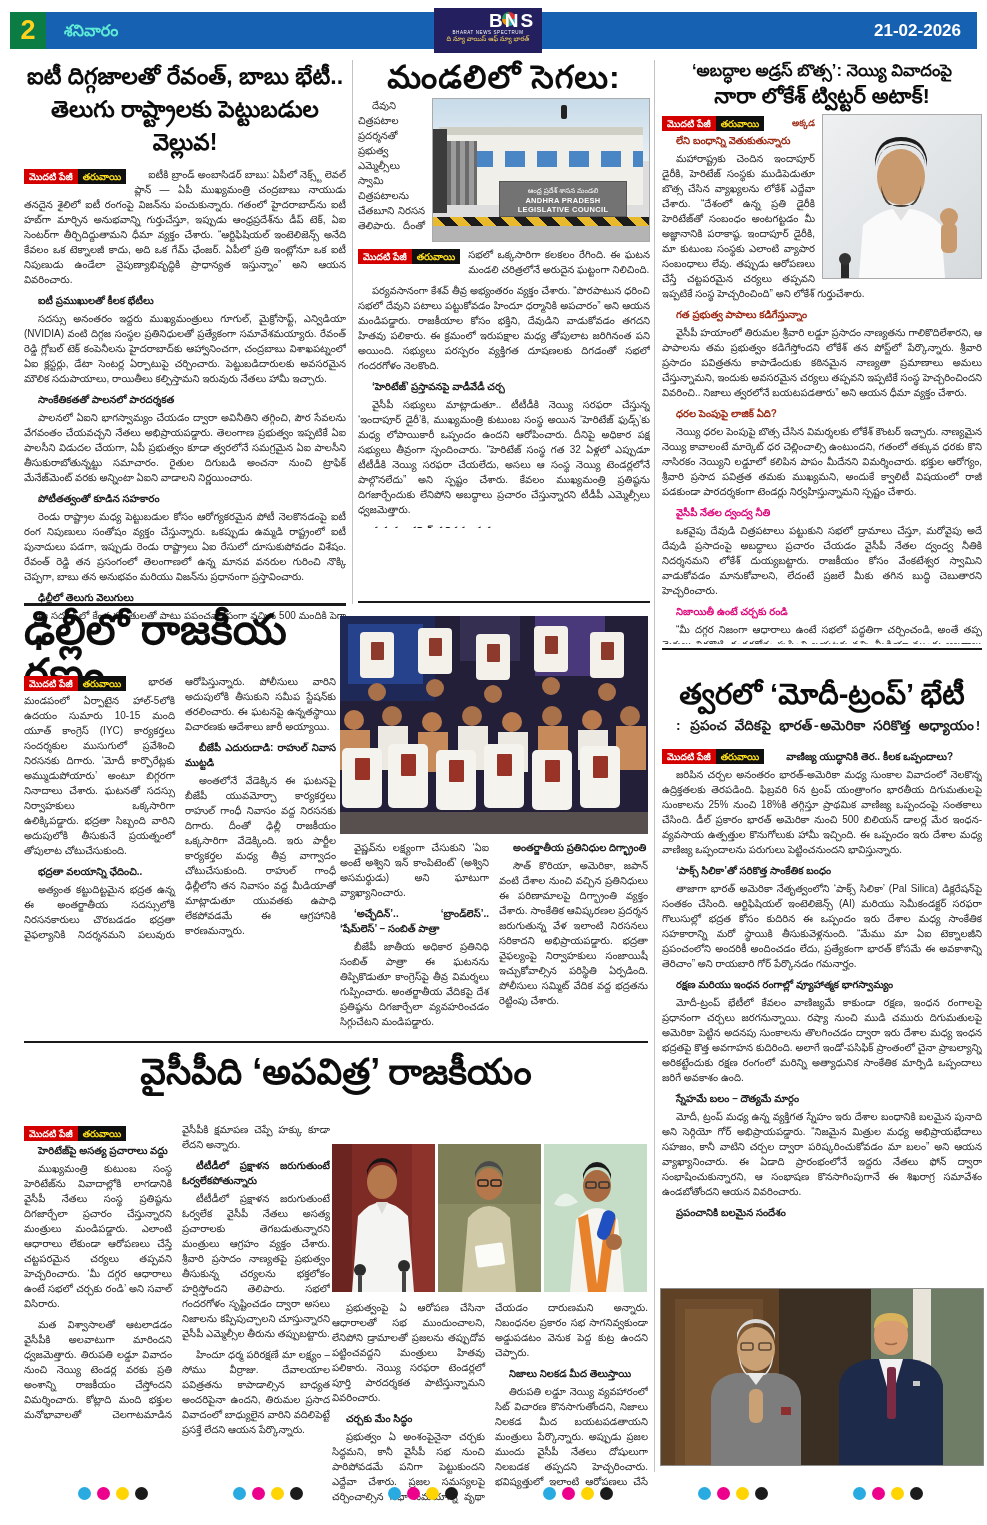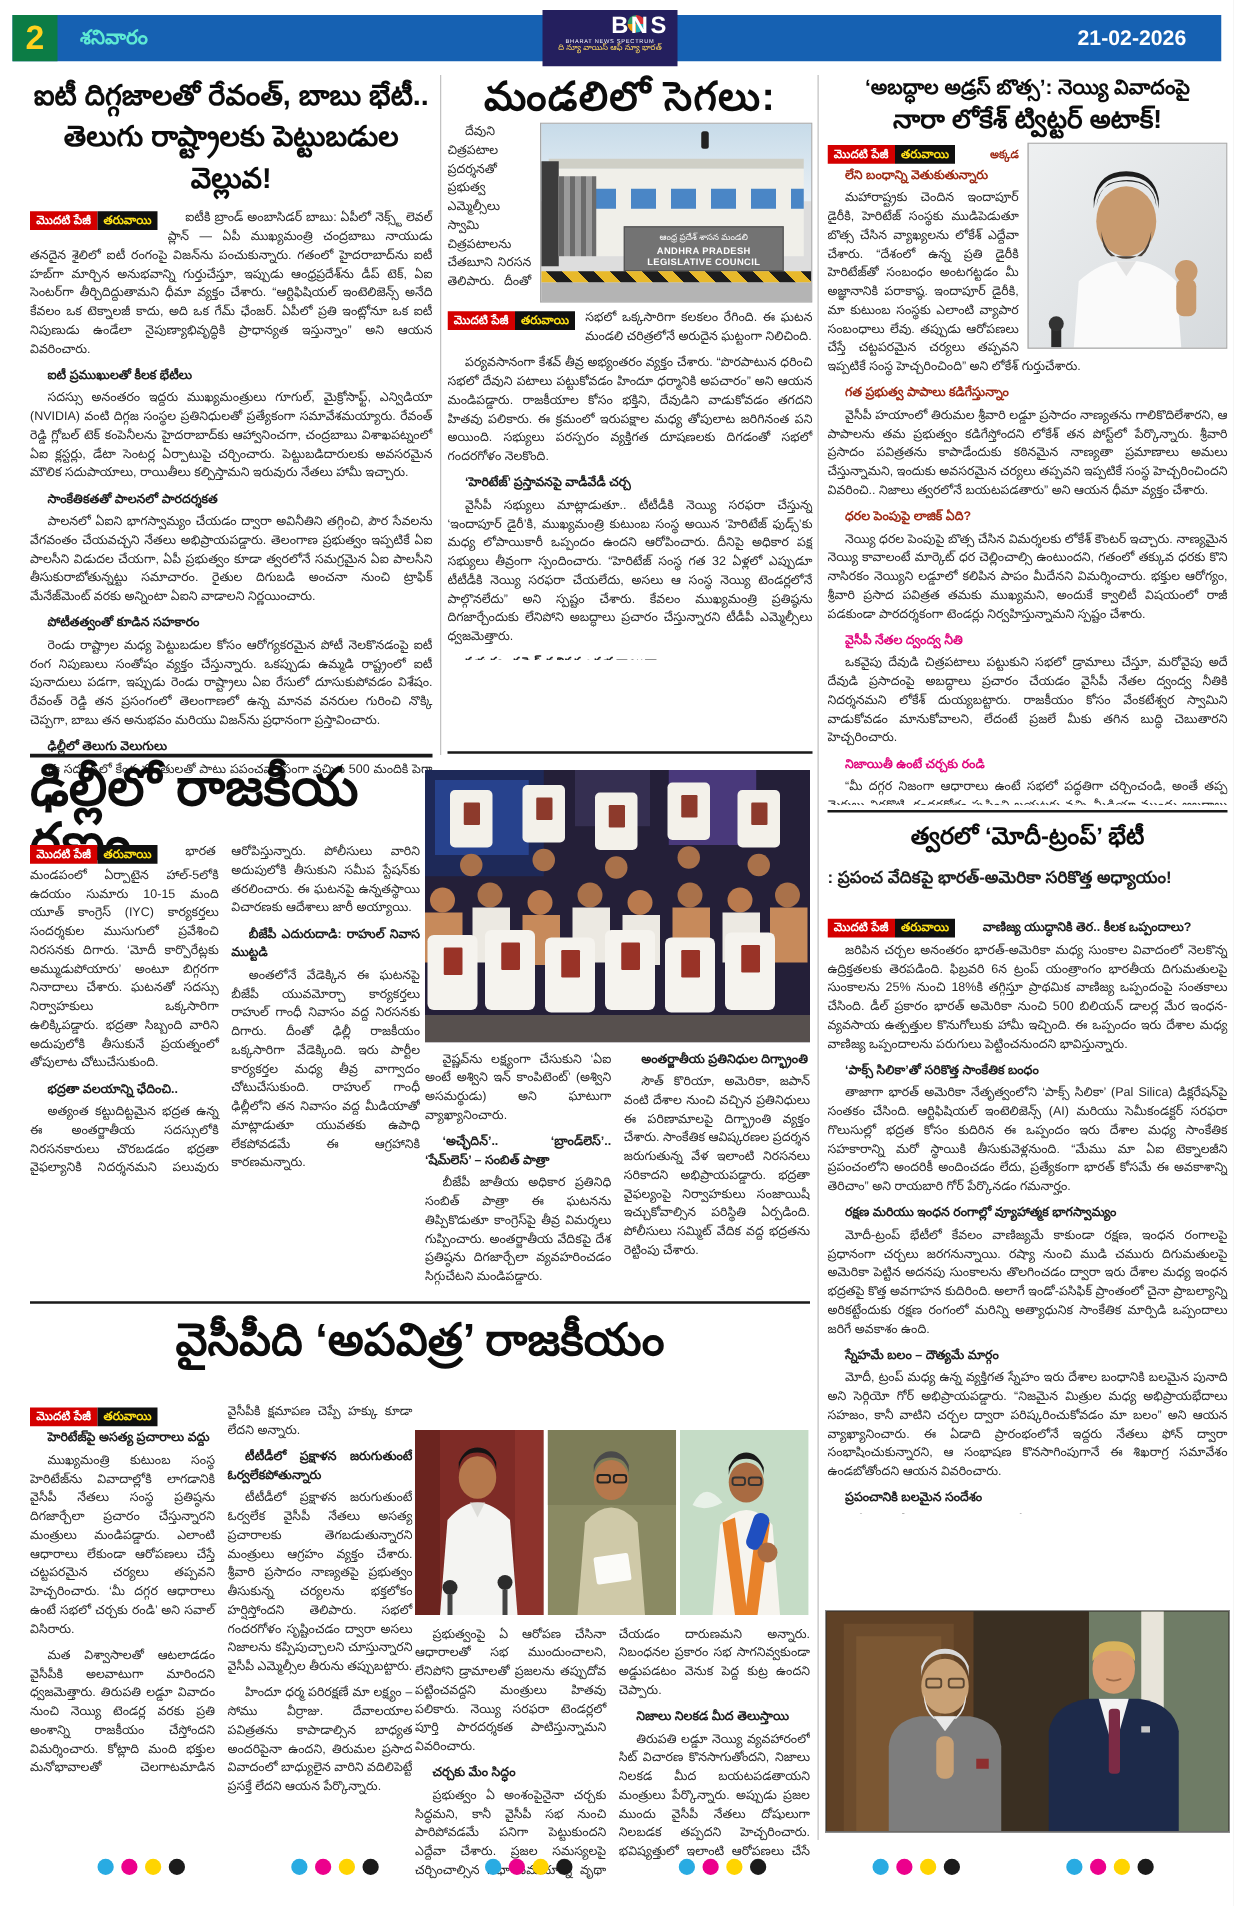--- a/index.html
+++ b/index.html
@@ -3,21 +3,21 @@
 <meta charset="utf-8">
 <style>
   html,body{margin:0;padding:0;background:#e9e9e9;}
   .page{position:relative;width:987px;height:1525px;background:#ffffff;overflow:hidden;
         font-family:"Liberation Sans","DejaVu Sans",sans-serif;color:#222;}
   
   .masthead{position:absolute;left:10px;top:12px;width:967px;height:37px;background:#1661b2;}
   .pagenum{position:absolute;left:0;top:0;width:36px;height:37px;background:#0c7c45;color:#ffd21e;
            font-size:27px;font-weight:bold;text-align:center;line-height:37px;}
   .dayname{position:absolute;left:54px;top:0;line-height:37px;color:#5eead4;font-weight:bold;font-size:16px;}
-  .edition-date{position:absolute;right:28px;top:0;line-height:37px;color:#fff;font-weight:bold;font-size:17px;}
+  .edition-date{position:absolute;right:16px;top:0;line-height:37px;color:#fff;font-weight:bold;font-size:17px;}
   .logo{position:absolute;left:424px;top:-4px;width:108px;height:45px;background:#241f5e;text-align:center;color:#fff;overflow:hidden;}
   .logo .abbr{font-size:19px;font-weight:bold;letter-spacing:2px;line-height:19px;margin-top:3px;position:relative;z-index:2;margin-left:48px;}
   .logo .swirl{position:absolute;right:26px;top:4px;width:14px;height:14px;border-radius:50%;z-index:1;
       background:conic-gradient(#e33 0 25%,#2bb 25% 50%,#fa0 50% 75%,#3a6 75% 100%);opacity:.9;}
   .logo .nm{font-size:4.5px;letter-spacing:.6px;line-height:5px;}
   .logo .tg{font-size:6.5px;color:#ffd95e;line-height:8px;}
   
   .vrule{position:absolute;width:1px;background:#c2c2c2;}
   .hrule{position:absolute;height:2px;background:#1a1a1a;}
   
@@ -41,22 +41,22 @@
   .a2 .body-txt{height:430px;}
   .a3{position:absolute;left:662px;top:58px;width:320px;}
   .a3 .h1{font-size:16.5px;line-height:24px;}
   .a3 .h2{font-size:21px;line-height:28px;}
   .a3 .kicker{font-size:9px;font-weight:bold;color:#9d2b16;text-align:right;margin:2px 0;}
   .a3 .body-txt{height:530px;margin-top:4px;}
   .a4-headline{position:absolute;left:24px;top:608px;width:330px;font-size:42px;line-height:44px;font-weight:bold;color:#0d0d0d;}
   .a4-left{position:absolute;left:24px;top:674px;width:312px;height:364px;column-count:2;column-gap:10px;}
   .a4-right{position:absolute;left:340px;top:840px;width:308px;height:198px;column-count:2;column-gap:10px;}
   .a5{position:absolute;left:662px;top:648px;width:320px;border-top:2px solid #1a1a1a;}
-  .a5 .headline{font-size:19px;line-height:40px;margin-top:0;}
-  .a5 .sub{font-size:13.5px;font-weight:bold;text-align:left;margin:4px 0 20px;}
+  .a5 .headline{font-size:29px;line-height:40px;margin-top:24px;}
+  .a5 .sub{font-size:13.5px;font-weight:bold;text-align:right;margin:4px 0 10px;font-family:Liberation Mono, monospace;}
   .a5 .body-txt{height:478px;}
   .a6-headline{position:absolute;left:24px;top:1048px;width:624px;font-size:36px;line-height:48px;font-weight:bold;text-align:center;color:#0d0d0d;}
   .a6-left{position:absolute;left:24px;top:1122px;width:306px;height:394px;column-count:2;column-gap:10px;}
   .a6-bottom{position:absolute;left:332px;top:1300px;width:316px;height:216px;column-count:2;column-gap:10px;}
   
   .photo{background:#ddd;position:relative;overflow:hidden;}
   .ph-border{border:1px solid #aaa;}
   .float-r{float:right;margin:0 0 5px 7px;}
   
   .bldg{width:216px;height:142px;}

